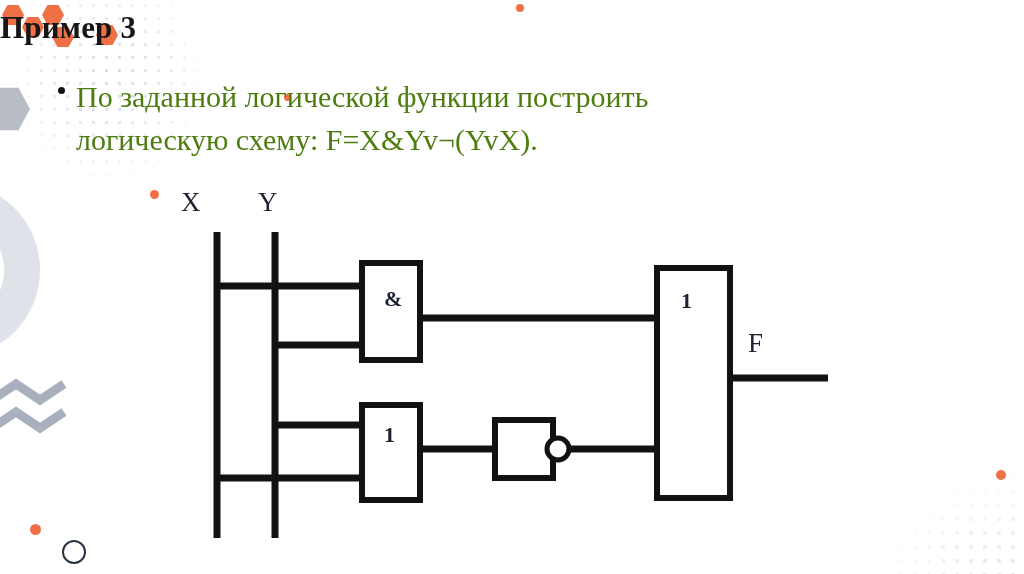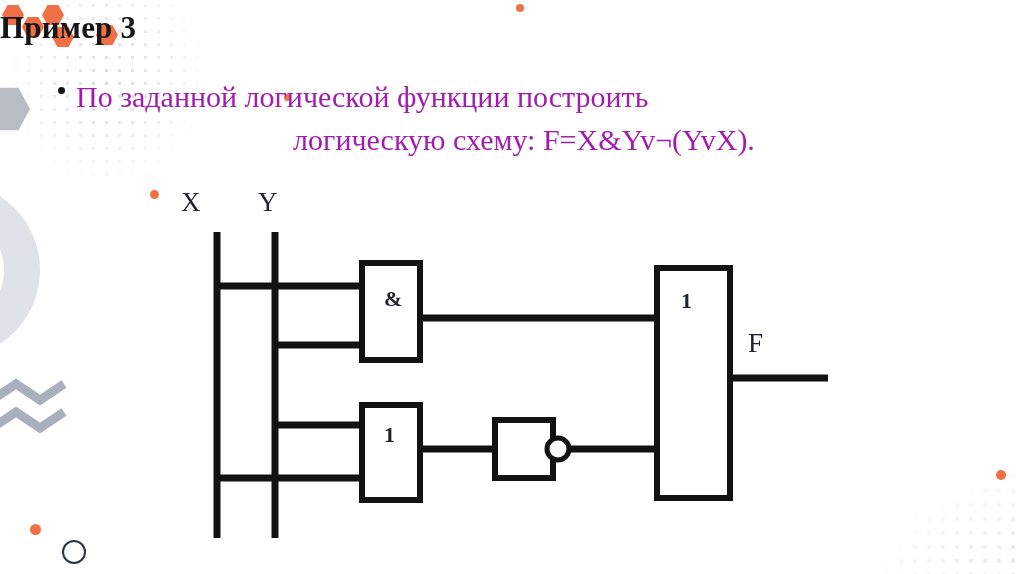--- a/index.html
+++ b/index.html
@@ -89,25 +89,25 @@
     position: absolute;
     left: 6px; top: 11px;
     width: 7px; height: 7px;
     border-radius: 50%;
     background: #111;
   }
   #bullet-text {
     margin-left: 24px;
     font-size: 30px;
     line-height: 1.42;
-    color: #a21caf;
+    color: #4d7c0f;
     text-align: justify;
     text-justify: inter-word;
   }
-  #bullet-text .line2 { display: block; text-align: center; }
+  #bullet-text .line2 { display: block; text-align: left; }
 
   
   #circuit { position: absolute; left: 0; top: 0; width: 1024px; height: 574px; }
   .lbl {
     position: absolute;
     font-size: 27px;
     color: #1c2330;
   }
 </style>
 </head>

